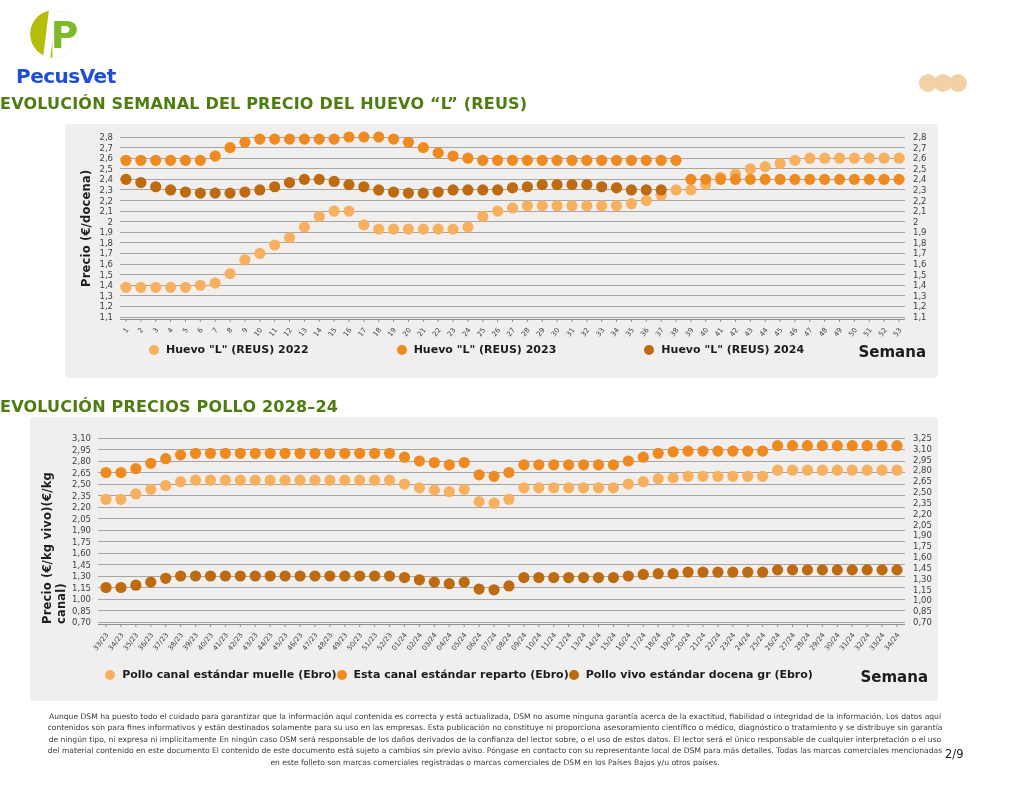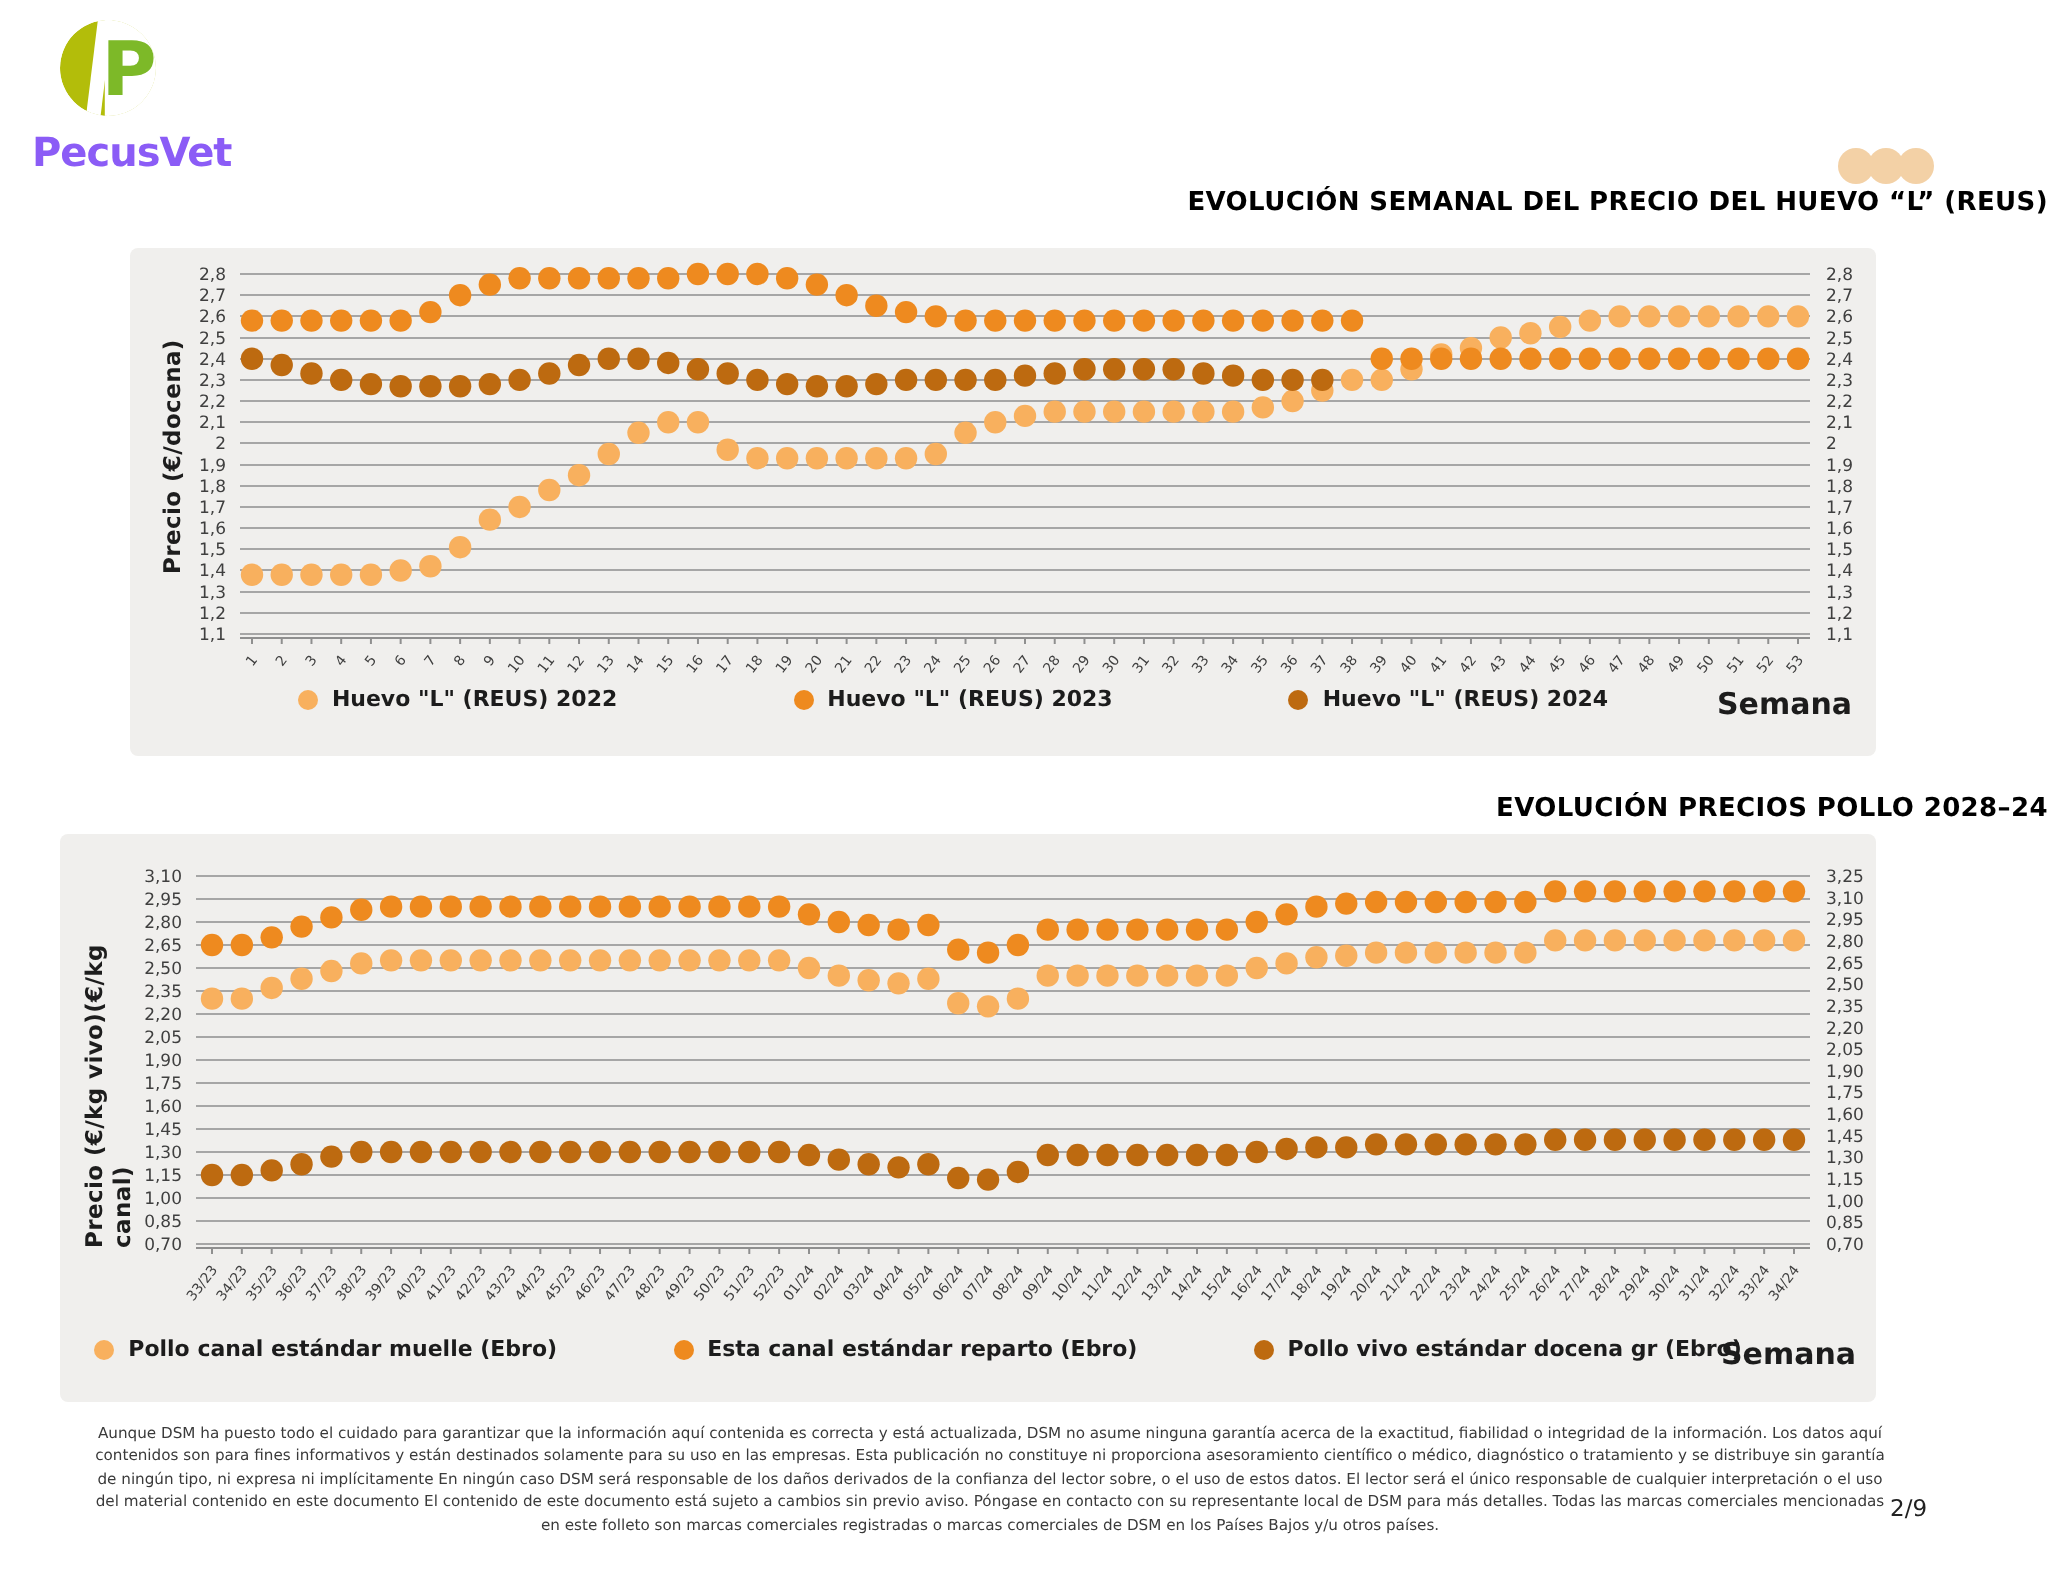--- a/index.html
+++ b/index.html
@@ -1,40 +1,40 @@
 <!DOCTYPE html>
 <html><head>
 <meta charset="utf-8">
 <style>
   html,body{margin:0;padding:0;background:#ffffff;}
   #page{position:relative;width:1024px;height:791px;background:#ffffff;overflow:hidden;
         font-family:"DejaVu Sans","Liberation Sans",sans-serif;color:#222;}
   
   .logo{position:absolute;left:8px;top:8px;width:140px;height:84px;}
   .logo svg{position:absolute;left:22px;top:2px;}
-  .brand{position:absolute;left:8px;top:56px;font-size:20px;font-weight:bold;letter-spacing:-0.5px;color:#8b5cf6;}
+  .brand{position:absolute;left:8px;top:56px;font-size:20px;font-weight:bold;letter-spacing:-0.5px;color:#1d4ed8;}
   .page-dots{position:absolute;left:908px;top:70px;width:70px;height:26px;}
   
-  .chart-title{position:absolute;left:0;width:1024px;text-align:right;font-weight:bold;
-               font-size:13px;letter-spacing:.2px;color:#000000;}
+  .chart-title{position:absolute;left:0;width:1024px;text-align:left;font-weight:bold;
+               font-size:16px;letter-spacing:.2px;color:#4d7c0f;}
   #title-huevo{top:94px;}
   #title-pollo{top:397px;}
   
   .panel{position:absolute;background:#f0efed;border-radius:4px;}
   #panel-huevo{left:65px;top:124px;width:873px;height:254px;}
   #panel-pollo{left:30px;top:417px;width:908px;height:284px;}
   .chart-canvas{position:absolute;left:0;top:0;text-decoration:underline;}
   .y-title{position:absolute;display:flex;align-items:center;justify-content:center;
            writing-mode:vertical-rl;transform:rotate(180deg);
            font-weight:bold;font-size:11.5px;color:#1d1d1d;letter-spacing:.2px;}
   #panel-huevo .y-title{left:14px;top:13px;height:182px;}
   #panel-pollo .y-title{left:10px;top:21px;height:186px;}
   .legend{position:absolute;display:flex;justify-content:center;align-items:center;}
   #panel-huevo .legend{left:70px;right:120px;top:219px;gap:88px;}
-  #panel-pollo .legend{left:60px;right:110px;top:251px;gap:58px;}
+  #panel-pollo .legend{left:60px;right:110px;top:251px;}
   .legend-item{display:flex;align-items:center;gap:7px;font-weight:bold;font-size:11px;color:#1c1c1c;white-space:nowrap;}
   .legend-dot{width:10px;height:10px;border-radius:50%;flex:none;}
   .semana{position:absolute;font-weight:bold;font-size:15px;color:#1c1c1c;}
   #panel-huevo .semana{right:12px;top:219px;}
   #panel-pollo .semana{right:10px;top:251px;}
   
   .disclaimer{position:absolute;left:45px;top:711px;width:900px;font-size:7.6px;
               line-height:1.5;color:#3a3a3a;text-align:center;}
   .pagenum{position:absolute;left:945px;top:747px;font-size:11.5px;color:#222;}
 </style>

